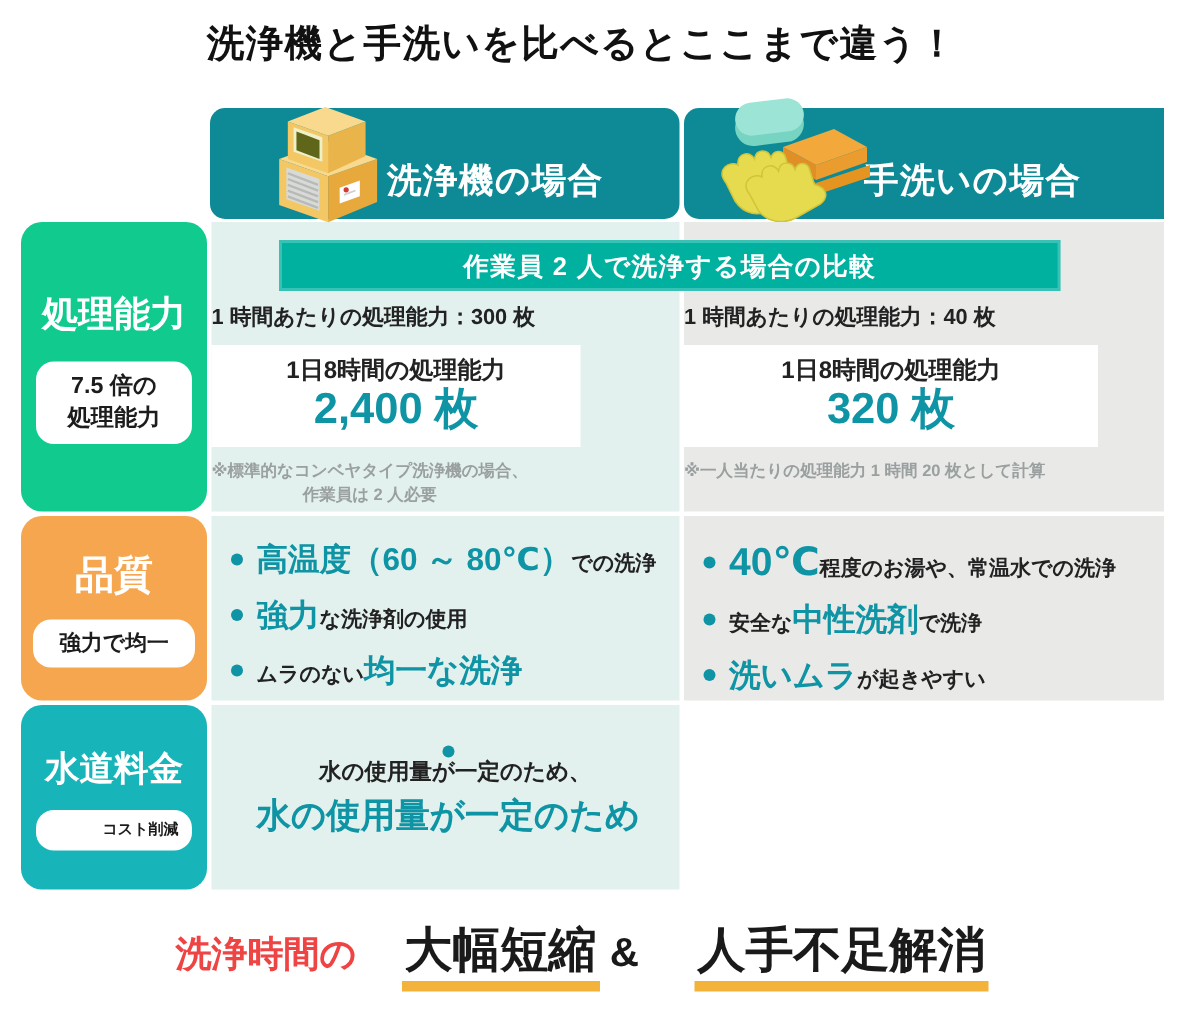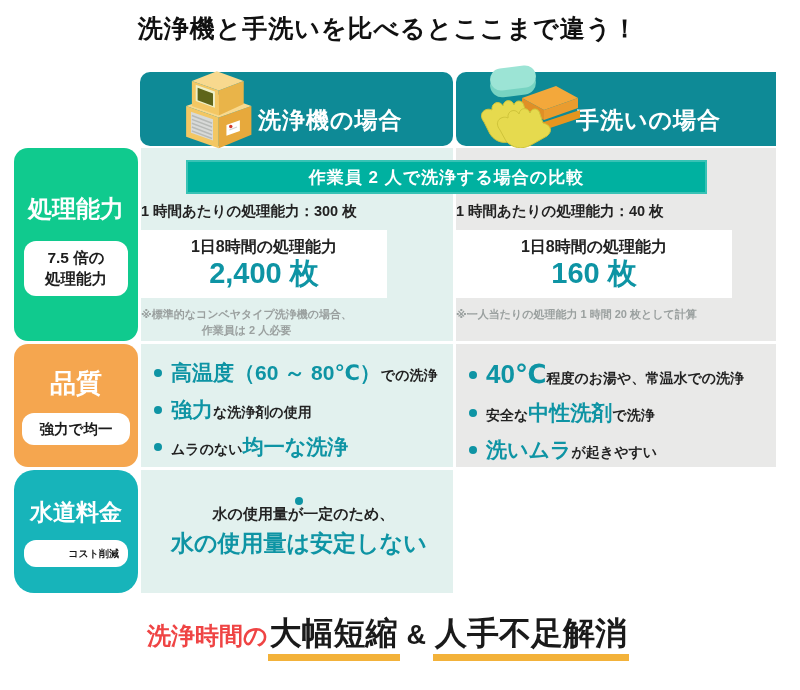--- a/index.html
+++ b/index.html
@@ -32,21 +32,21 @@
     display:flex;flex-direction:column;align-items:center;justify-content:center;}
   .side .row-label{color:#fff;font-weight:900;}
   .side .badge{background:#fff;border-radius:12px;text-align:center;
     font-weight:800;color:#1c1c1c;padding:7px 9px;line-height:1.3;}
   .side.capacity{top:148px;height:193px;background:var(--capacity-green);}
   .side.capacity .row-label{font-size:24px;}
   .side.capacity .badge{margin-top:16px;font-size:15.5px;width:104px;}
   .side.quality{top:344px;height:123px;background:var(--quality-orange);}
   .side.quality .row-label{font-size:26px;}
   .side.quality .badge{margin-top:12px;font-size:14.5px;width:108px;}
-  .side.water{top:470px;height:123px;background:var(--water-teal);border-radius:20px;}
+  .side.water{top:470px;height:123px;background:var(--water-teal);}
   .side.water .row-label{font-size:23px;}
   .side.water .badge{margin-top:12px;font-size:10px;width:104px;text-align:right;}
 
   
   .cell{position:absolute;}
   .cell.machine{left:141px;width:312px;background:var(--machine-bg);}
   .cell.hand{left:456px;width:334px;background:var(--hand-bg);}
   .row-capacity{top:148px;height:193px;}
   .row-quality{top:344px;height:123px;}
   .row-water{top:470px;height:123px;}
@@ -73,21 +73,21 @@
   .seg-accent{color:var(--accent-text);font-size:21px;font-weight:800;}
   .seg-normal{color:#222;font-size:14px;font-weight:800;}
 
   .water-inner{padding:27px 0 0 13px;}
   .water-line1{display:flex;align-items:center;font-size:15px;font-weight:800;color:#222;flex-direction:column;}
   .water-line2{margin:4px 0 0 17px;font-size:23px;font-weight:800;color:var(--accent-text);}
 
   .footer{position:absolute;top:612px;left:0;width:100%;text-align:center;}
   .footer .f-prefix{font-size:24px;font-weight:900;color:#ef4444;}
   .footer .f-hl{font-size:32px;font-weight:900;color:#1a1a1a;
-    border-bottom:7px solid var(--underline-yellow);padding:0 2px 3px;}
+    border-bottom:7px solid var(--underline-yellow);padding:0 2px 3px;margin-left:30px;}
   .footer .f-amp{font-size:27px;font-weight:900;color:#1a1a1a;margin:0 7px;}
 </style>
 </head>
 <body>
 
 <div class="page">
 
   <div class="title">洗浄機と手洗いを比べるとここまで違う！</div>
 
   <div class="col-head machine">
@@ -165,21 +165,21 @@
         <div>※標準的なコンベヤタイプ洗浄機の場合、</div>
         <div>作業員は 2 人必要</div>
       </div>
     </div>
   </div>
   <div class="cell hand row-capacity">
     <div class="cap-inner">
       <div class="cap-hourly">1 時間あたりの処理能力：40 枚</div>
       <div class="cap-box">
         <div class="cap-box-title">1日8時間の処理能力</div>
-        <div class="cap-box-value">160 枚</div>
+        <div class="cap-box-value">320 枚</div>
       </div>
       <div class="cap-note">
         <div>※一人当たりの処理能力 1 時間 20 枚として計算</div>
       </div>
     </div>
   </div>
 
   <div class="cell machine row-quality">
     <ul class="bullets">
       <li class="bullet">
@@ -212,21 +212,21 @@
       </li>
     </ul>
   </div>
 
   <div class="cell machine row-water">
     <div class="water-inner">
       <div class="water-line1">
         <span class="dot"></span>
         <span>水の使用量が一定のため、</span>
       </div>
-      <div class="water-line2">水の使用量は安定しない</div>
+      <div class="water-line2">水の使用量が一定のため</div>
     </div>
   </div>
 
   <div class="footer">
     <span class="f-prefix">洗浄時間の</span><span class="f-hl">大幅短縮</span><span class="f-amp">&amp;</span><span class="f-hl">人手不足解消</span>
   </div>
 
 </div>
 
 </body></html>

